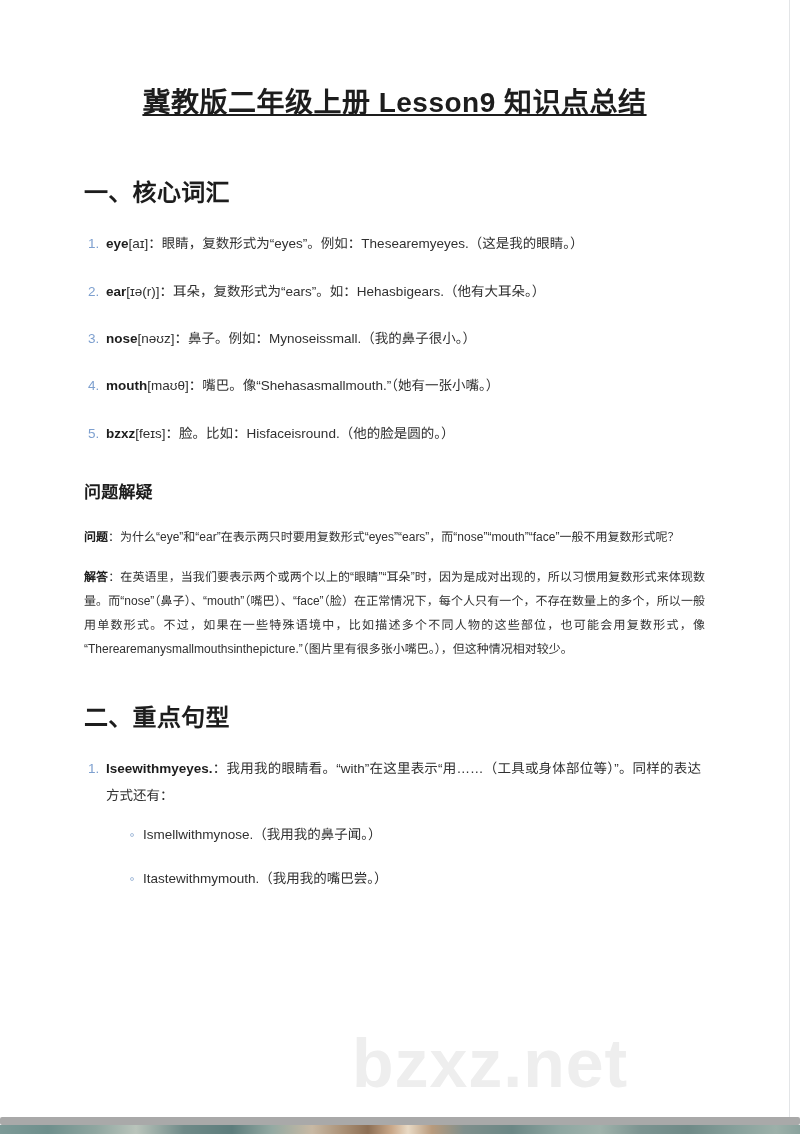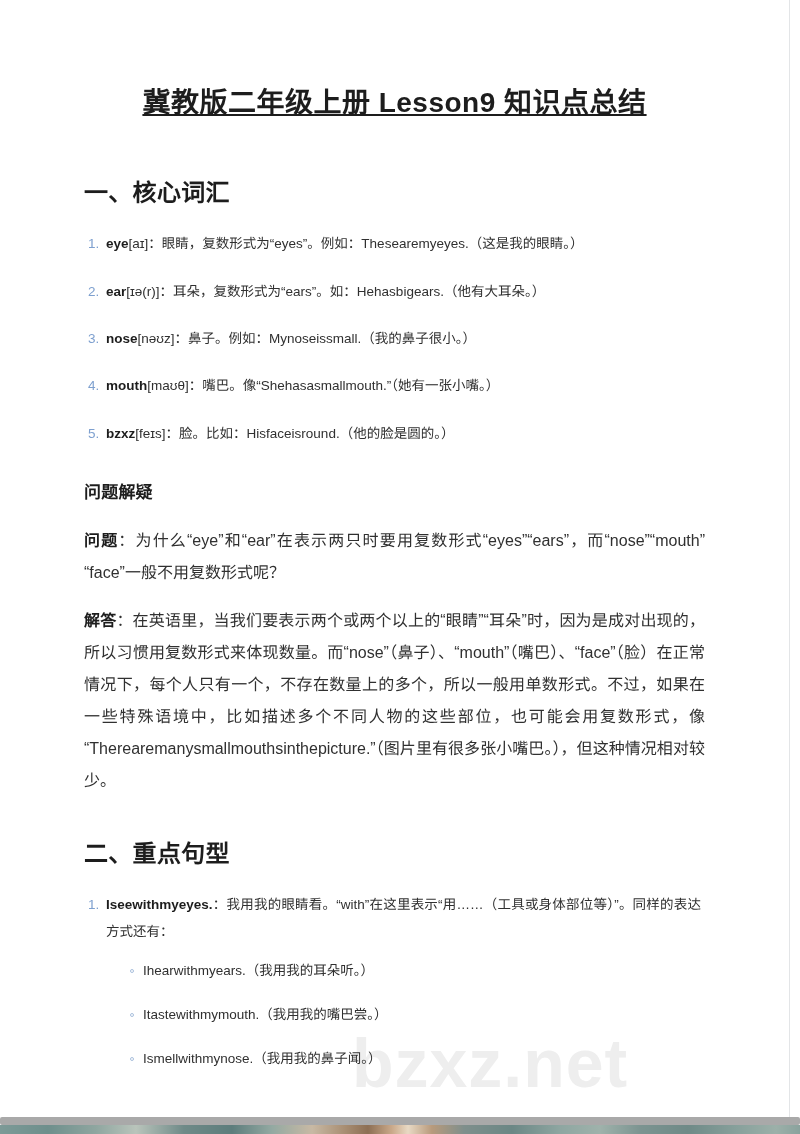--- a/index.html
+++ b/index.html
@@ -140,21 +140,21 @@
     color: #1d1d1d;
   }
   .ipa {
     font-weight: normal;
     color: #303030;
   }
 
   
   p.para {
     margin: 0 0 16px 0;
-    font-size: 16px;
+    font-size: 12px;
     line-height: 2.0;
     color: #303030;
     text-align: justify;
   }
   p.para:last-child { margin-bottom: 0; }
   .lead {
     font-weight: bold;
     color: #1d1d1d;
   }
 
@@ -223,23 +223,22 @@
     <p class="para"><span class="lead">问题</span><span>：为什么“eye”和“ear”在表示两只时要用复数形式“eyes”“ears”，而“nose”“mouth”“face”一般不用复数形式呢？</span></p>
 
     <p class="para"><span class="lead">解答</span><span>：在英语里，当我们要表示两个或两个以上的“眼睛”“耳朵”时，因为是成对出现的，所以习惯用复数形式来体现数量。而“nose”（鼻子）、“mouth”（嘴巴）、“face”（脸）在正常情况下，每个人只有一个，不存在数量上的多个，所以一般用单数形式。不过，如果在一些特殊语境中，比如描述多个不同人物的这些部位，也可能会用复数形式，像“Therearemanysmallmouthsinthepicture.”（图片里有很多张小嘴巴。），但这种情况相对较少。</span></p>
 
     <h2 class="h2">二、重点句型</h2>
 
     <ol class="num-list">
       <li>
         <span class="term">Iseewithmyeyes.</span><span>：我用我的眼睛看。“with”在这里表示“用……（工具或身体部位等）”。同样的表达方式还有：</span>
         <ul class="sub-list">
-          <li>Ihearwithmyears.（我用我的耳朵听。）</li>
+          <li>Ismellwithmynose.（我用我的鼻子闻。）</li>
           <li>Itastewithmymouth.（我用我的嘴巴尝。）</li>
-          <li>Ismellwithmynose.（我用我的鼻子闻。）</li>
         </ul>
       </li>
     </ol>
 
   </div>
 </div>
 
 <div id="page-gap"></div>
 <div id="next-page-peek"></div>
 

